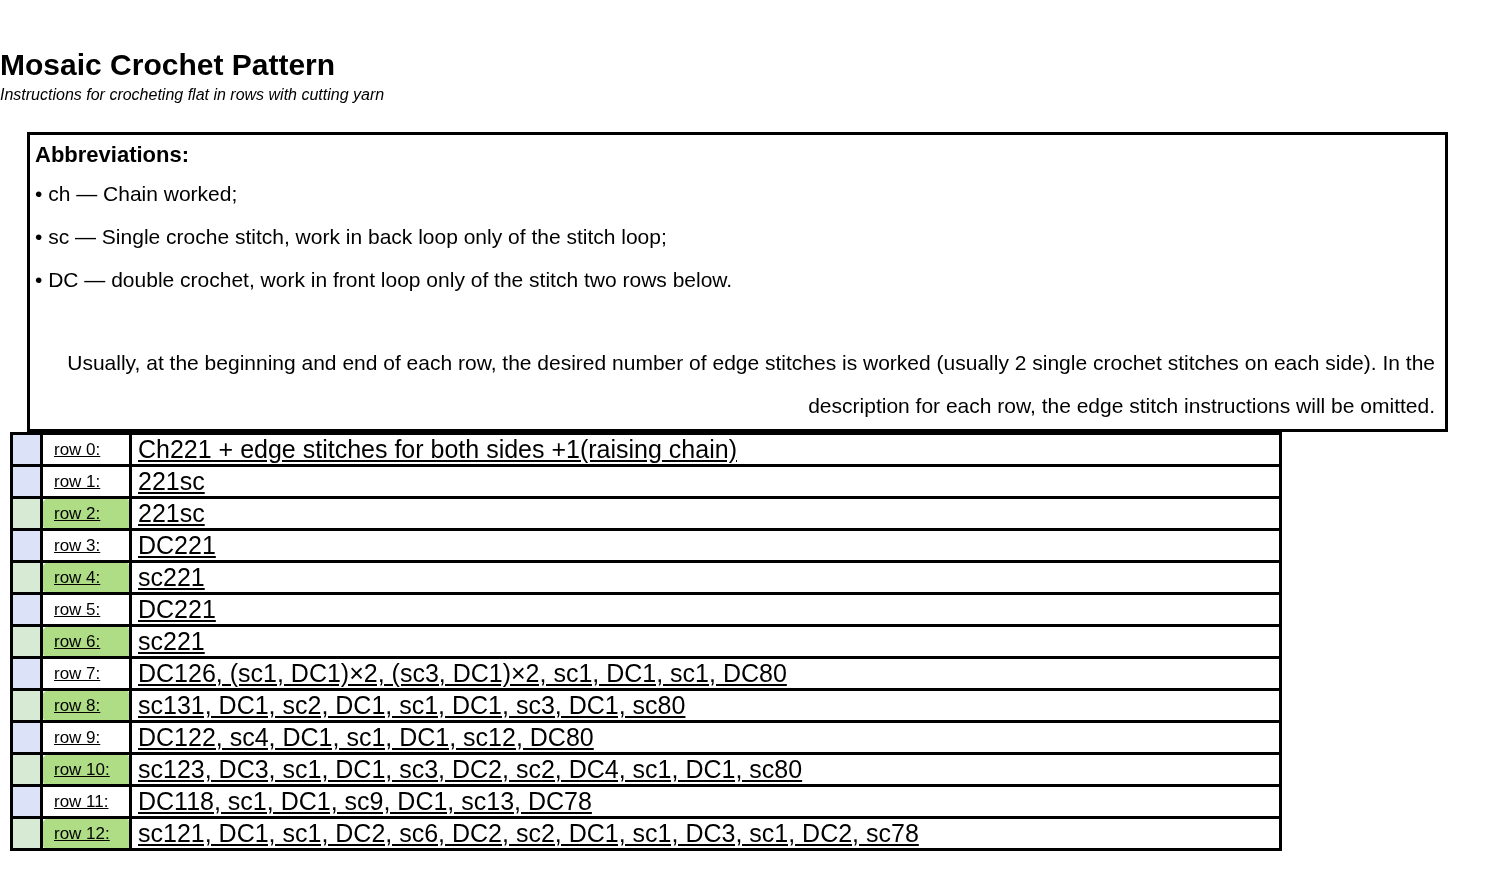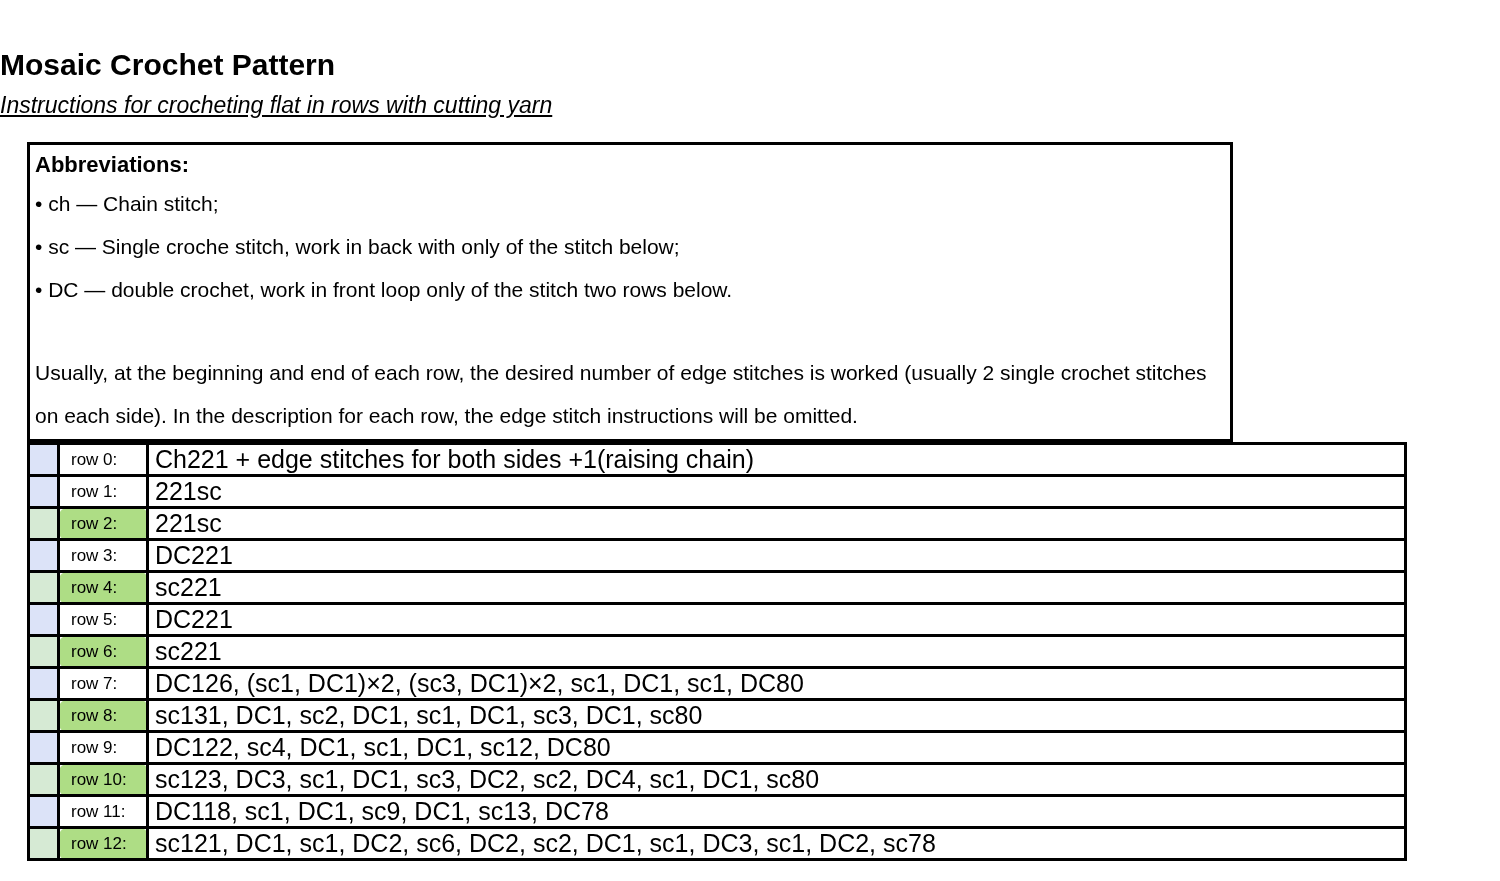--- a/index.html
+++ b/index.html
@@ -14,55 +14,55 @@
   .page { padding-top: 48px; }
 
   
   .doc-header { text-align: left; }
   .doc-title {
     font-size: 30px;
     font-weight: bold;
     line-height: 34px;
   }
   .doc-subtitle {
-    font-size: 23px;
+    font-size: 16px;
     font-style: italic;
-    margin-top: 10px;
     line-height: 26px;
-    text-decoration: underline;
   }
 
   
   .abbr-box {
     margin: 24px 0 0 27px;
-    width: 1206px;
+    width: 1421px;
     border: 3px solid var(--border-color, #000);
     padding: 3px 10px 2px 5px;
   }
   .abbr-heading {
     font-size: 22px;
     font-weight: bold;
     line-height: 34px;
   }
   .abbr-item {
     font-size: 21px;
     line-height: 43px;
   }
   .abbr-note {
     font-size: 21px;
     line-height: 43px;
     margin-top: 40px;
+    text-align: right;
   }
 
   
   .pattern-table {
-    margin-left: 27px;
-    width: 1380px;
+    margin-left: 10px;
+    width: 1272px;
     border-collapse: collapse;
     table-layout: fixed;
+    text-decoration: underline;
   }
   .pattern-table td {
     border: 3px solid var(--border-color, #000);
     height: 28.4px;
     vertical-align: middle;
     overflow: hidden;
     white-space: nowrap;
   }
   td.swatch { width: 30px; }
   td.row-label {
@@ -84,22 +84,22 @@
 
 <div class="page">
 
   <header class="doc-header">
     <div class="doc-title">Mosaic Crochet Pattern</div>
     <div class="doc-subtitle">Instructions for crocheting flat in rows with cutting yarn</div>
   </header>
 
   <section class="abbr-box">
     <p class="abbr-heading">Abbreviations:</p>
-    <p class="abbr-item">• ch — Chain stitch;</p>
-    <p class="abbr-item">• sc — Single croche stitch, work in back with only of the stitch below;</p>
+    <p class="abbr-item">• ch — Chain worked;</p>
+    <p class="abbr-item">• sc — Single croche stitch, work in back loop only of the stitch loop;</p>
     <p class="abbr-item">• DC — double crochet, work in front loop only of the stitch two rows below.</p>
     <p class="abbr-note">Usually, at the beginning and end of each row, the desired number of edge stitches is worked (usually 2 single crochet stitches on each side). In the description for each row, the edge stitch instructions will be omitted.</p>
   </section>
 
   <table class="pattern-table">
     <tbody id="pattern-body">
         <tr class="yarn-A">
       <td class="swatch"></td>
       <td class="row-label">row 0:</td>
       <td class="row-instructions">Ch221 + edge stitches for both sides +1(raising chain)</td>

